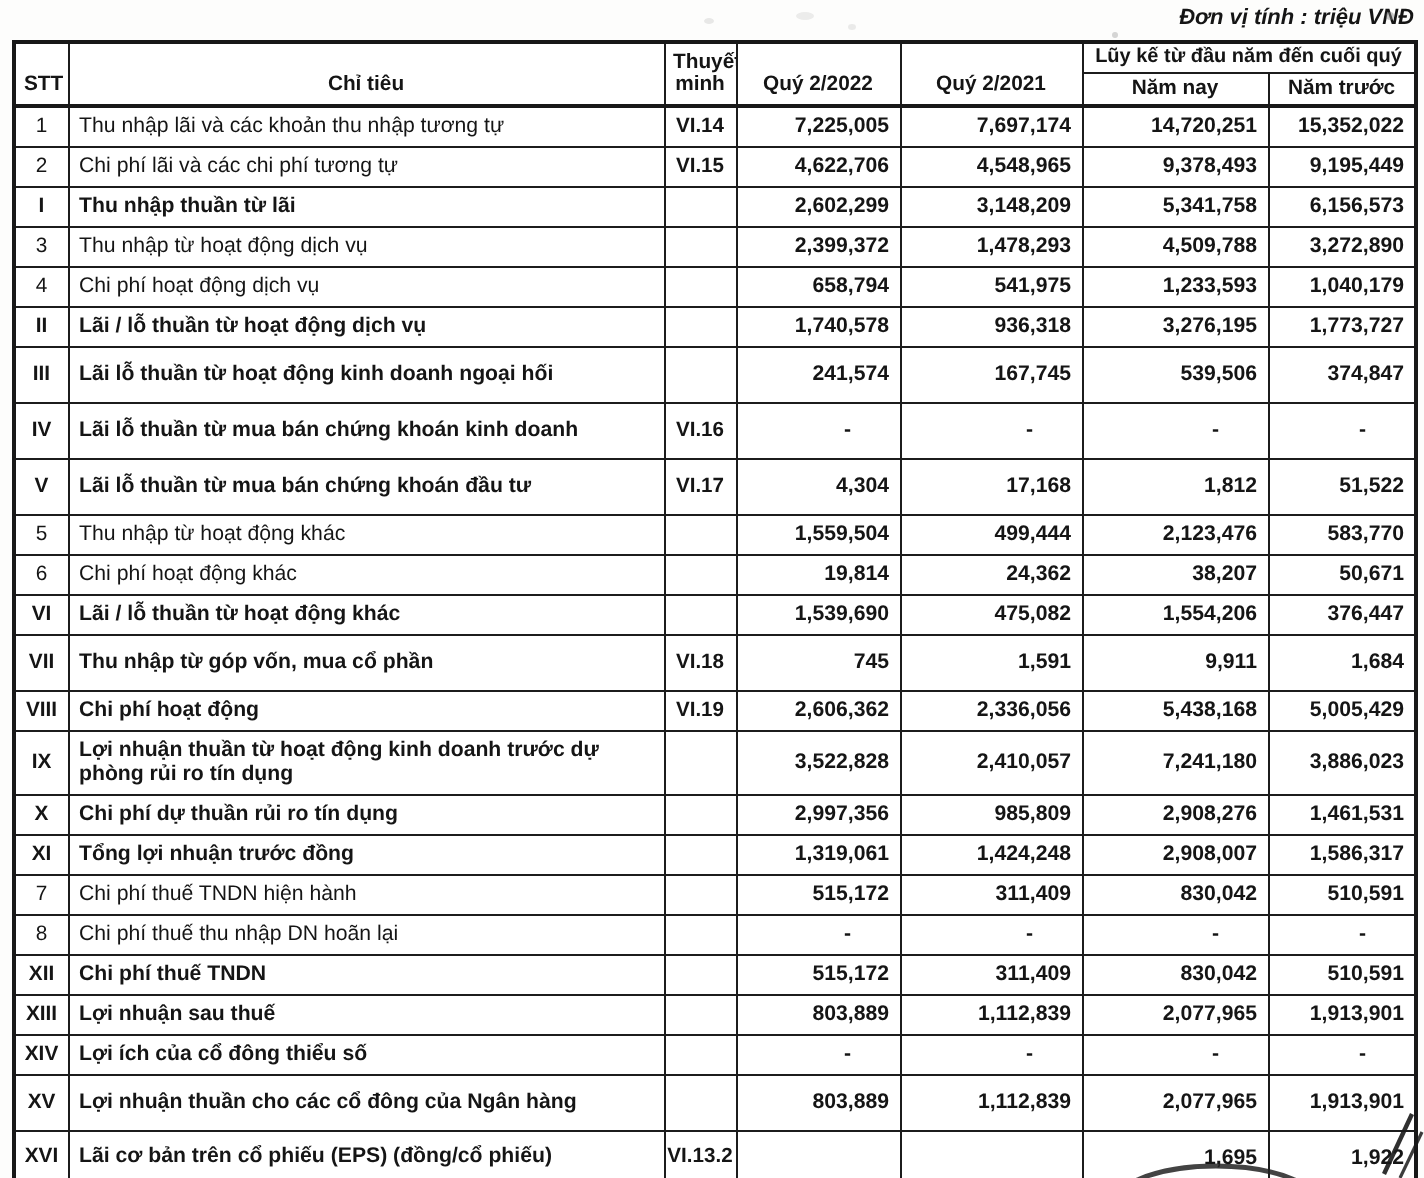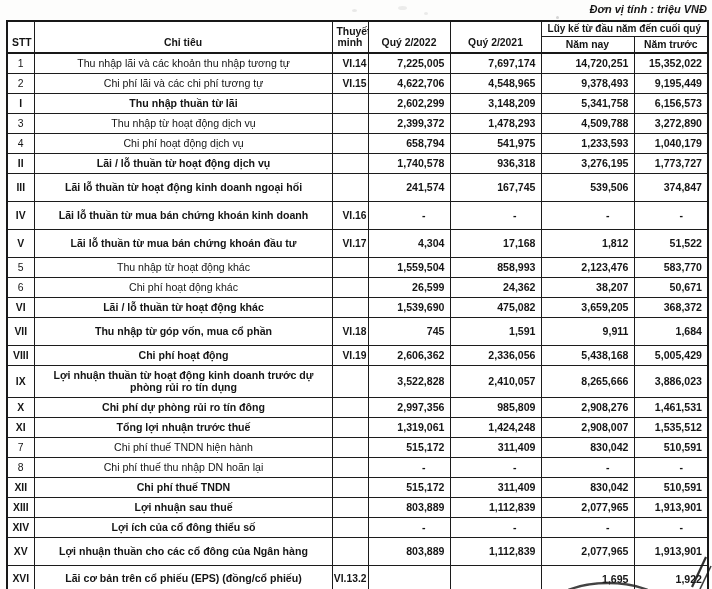--- a/index.html
+++ b/index.html
@@ -42,22 +42,22 @@
   thead tr.h1 th{height:14px;}
   thead tr.h2 th{height:15px;}
   thead th.vspan{vertical-align:bottom;padding-bottom:3px;}
   thead th.thuyet{white-space:normal;}
   thead th.span2{white-space:nowrap;font-size:10px;vertical-align:middle;border-bottom:1.6px solid #1c1c1c;}
   tbody td{font-size:10.6px;vertical-align:middle;}
   tbody tr{height:20px;}
   tbody tr.spaced{height:28px;}
   tbody tr.wrap{height:32px;}
   td.stt{text-align:center;font-weight:400;font-size:10.4px;}
-  td.label{text-align:center;padding-left:5px;font-weight:400;line-height:1.15;}
-  td.note{text-align:right;font-weight:700;font-size:10.3px;padding:0 1px;}
+  td.label{text-align:left;padding-left:5px;font-weight:400;line-height:1.15;}
+  td.note{text-align:center;font-weight:700;font-size:10.3px;padding:0 1px;}
   td.num{text-align:right;font-weight:700;padding-right:5px;letter-spacing:0;}
   td.num.dash{padding-right:24px;}
   tr.sec td.stt,tr.sec td.label{font-weight:700;}
   .stamp-svg{position:absolute;left:540px;top:545px;pointer-events:none;}
   .speck{position:absolute;background:#8a8a8a;border-radius:50%;pointer-events:none;}
 </style>
 </head>
 <body>
 
 <div class="unit-note">Đơn vị tính : triệu VNĐ</div>
@@ -172,41 +172,41 @@
         <td class="num">4,304</td>
         <td class="num">17,168</td>
         <td class="num">1,812</td>
         <td class="num">51,522</td>
       </tr>
       <tr class="">
         <td class="stt">5</td>
         <td class="label">Thu nhập từ hoạt động khác</td>
         <td class="note"></td>
         <td class="num">1,559,504</td>
-        <td class="num">858,993</td>
+        <td class="num">499,444</td>
         <td class="num">2,123,476</td>
         <td class="num">583,770</td>
       </tr>
       <tr class="">
         <td class="stt">6</td>
         <td class="label">Chi phí hoạt động khác</td>
         <td class="note"></td>
-        <td class="num">26,599</td>
+        <td class="num">19,814</td>
         <td class="num">24,362</td>
         <td class="num">38,207</td>
         <td class="num">50,671</td>
       </tr>
       <tr class="sec ">
         <td class="stt">VI</td>
         <td class="label">Lãi / lỗ thuần từ hoạt động khác</td>
         <td class="note"></td>
         <td class="num">1,539,690</td>
         <td class="num">475,082</td>
-        <td class="num">3,659,205</td>
-        <td class="num">368,372</td>
+        <td class="num">1,554,206</td>
+        <td class="num">376,447</td>
       </tr>
       <tr class="sec spaced ">
         <td class="stt">VII</td>
         <td class="label">Thu nhập từ góp vốn, mua cổ phần</td>
         <td class="note">VI.18</td>
         <td class="num">745</td>
         <td class="num">1,591</td>
         <td class="num">9,911</td>
         <td class="num">1,684</td>
       </tr>
@@ -218,40 +218,40 @@
         <td class="num">2,336,056</td>
         <td class="num">5,438,168</td>
         <td class="num">5,005,429</td>
       </tr>
       <tr class="sec wrap">
         <td class="stt">IX</td>
         <td class="label">Lợi nhuận thuần từ hoạt động kinh doanh trước dự phòng rủi ro tín dụng</td>
         <td class="note"></td>
         <td class="num">3,522,828</td>
         <td class="num">2,410,057</td>
-        <td class="num">8,265,666</td>
+        <td class="num">7,241,180</td>
         <td class="num">3,886,023</td>
       </tr>
       <tr class="sec ">
         <td class="stt">X</td>
-        <td class="label">Chi phí dự phòng rủi ro tín đông</td>
+        <td class="label">Chi phí dự thuần rủi ro tín dụng</td>
         <td class="note"></td>
         <td class="num">2,997,356</td>
         <td class="num">985,809</td>
         <td class="num">2,908,276</td>
         <td class="num">1,461,531</td>
       </tr>
       <tr class="sec ">
         <td class="stt">XI</td>
-        <td class="label">Tổng lợi nhuận trước thuế</td>
+        <td class="label">Tổng lợi nhuận trước đồng</td>
         <td class="note"></td>
         <td class="num">1,319,061</td>
         <td class="num">1,424,248</td>
         <td class="num">2,908,007</td>
-        <td class="num">1,535,512</td>
+        <td class="num">1,586,317</td>
       </tr>
       <tr class="">
         <td class="stt">7</td>
         <td class="label">Chi phí thuế TNDN hiện hành</td>
         <td class="note"></td>
         <td class="num">515,172</td>
         <td class="num">311,409</td>
         <td class="num">830,042</td>
         <td class="num">510,591</td>
       </tr>

